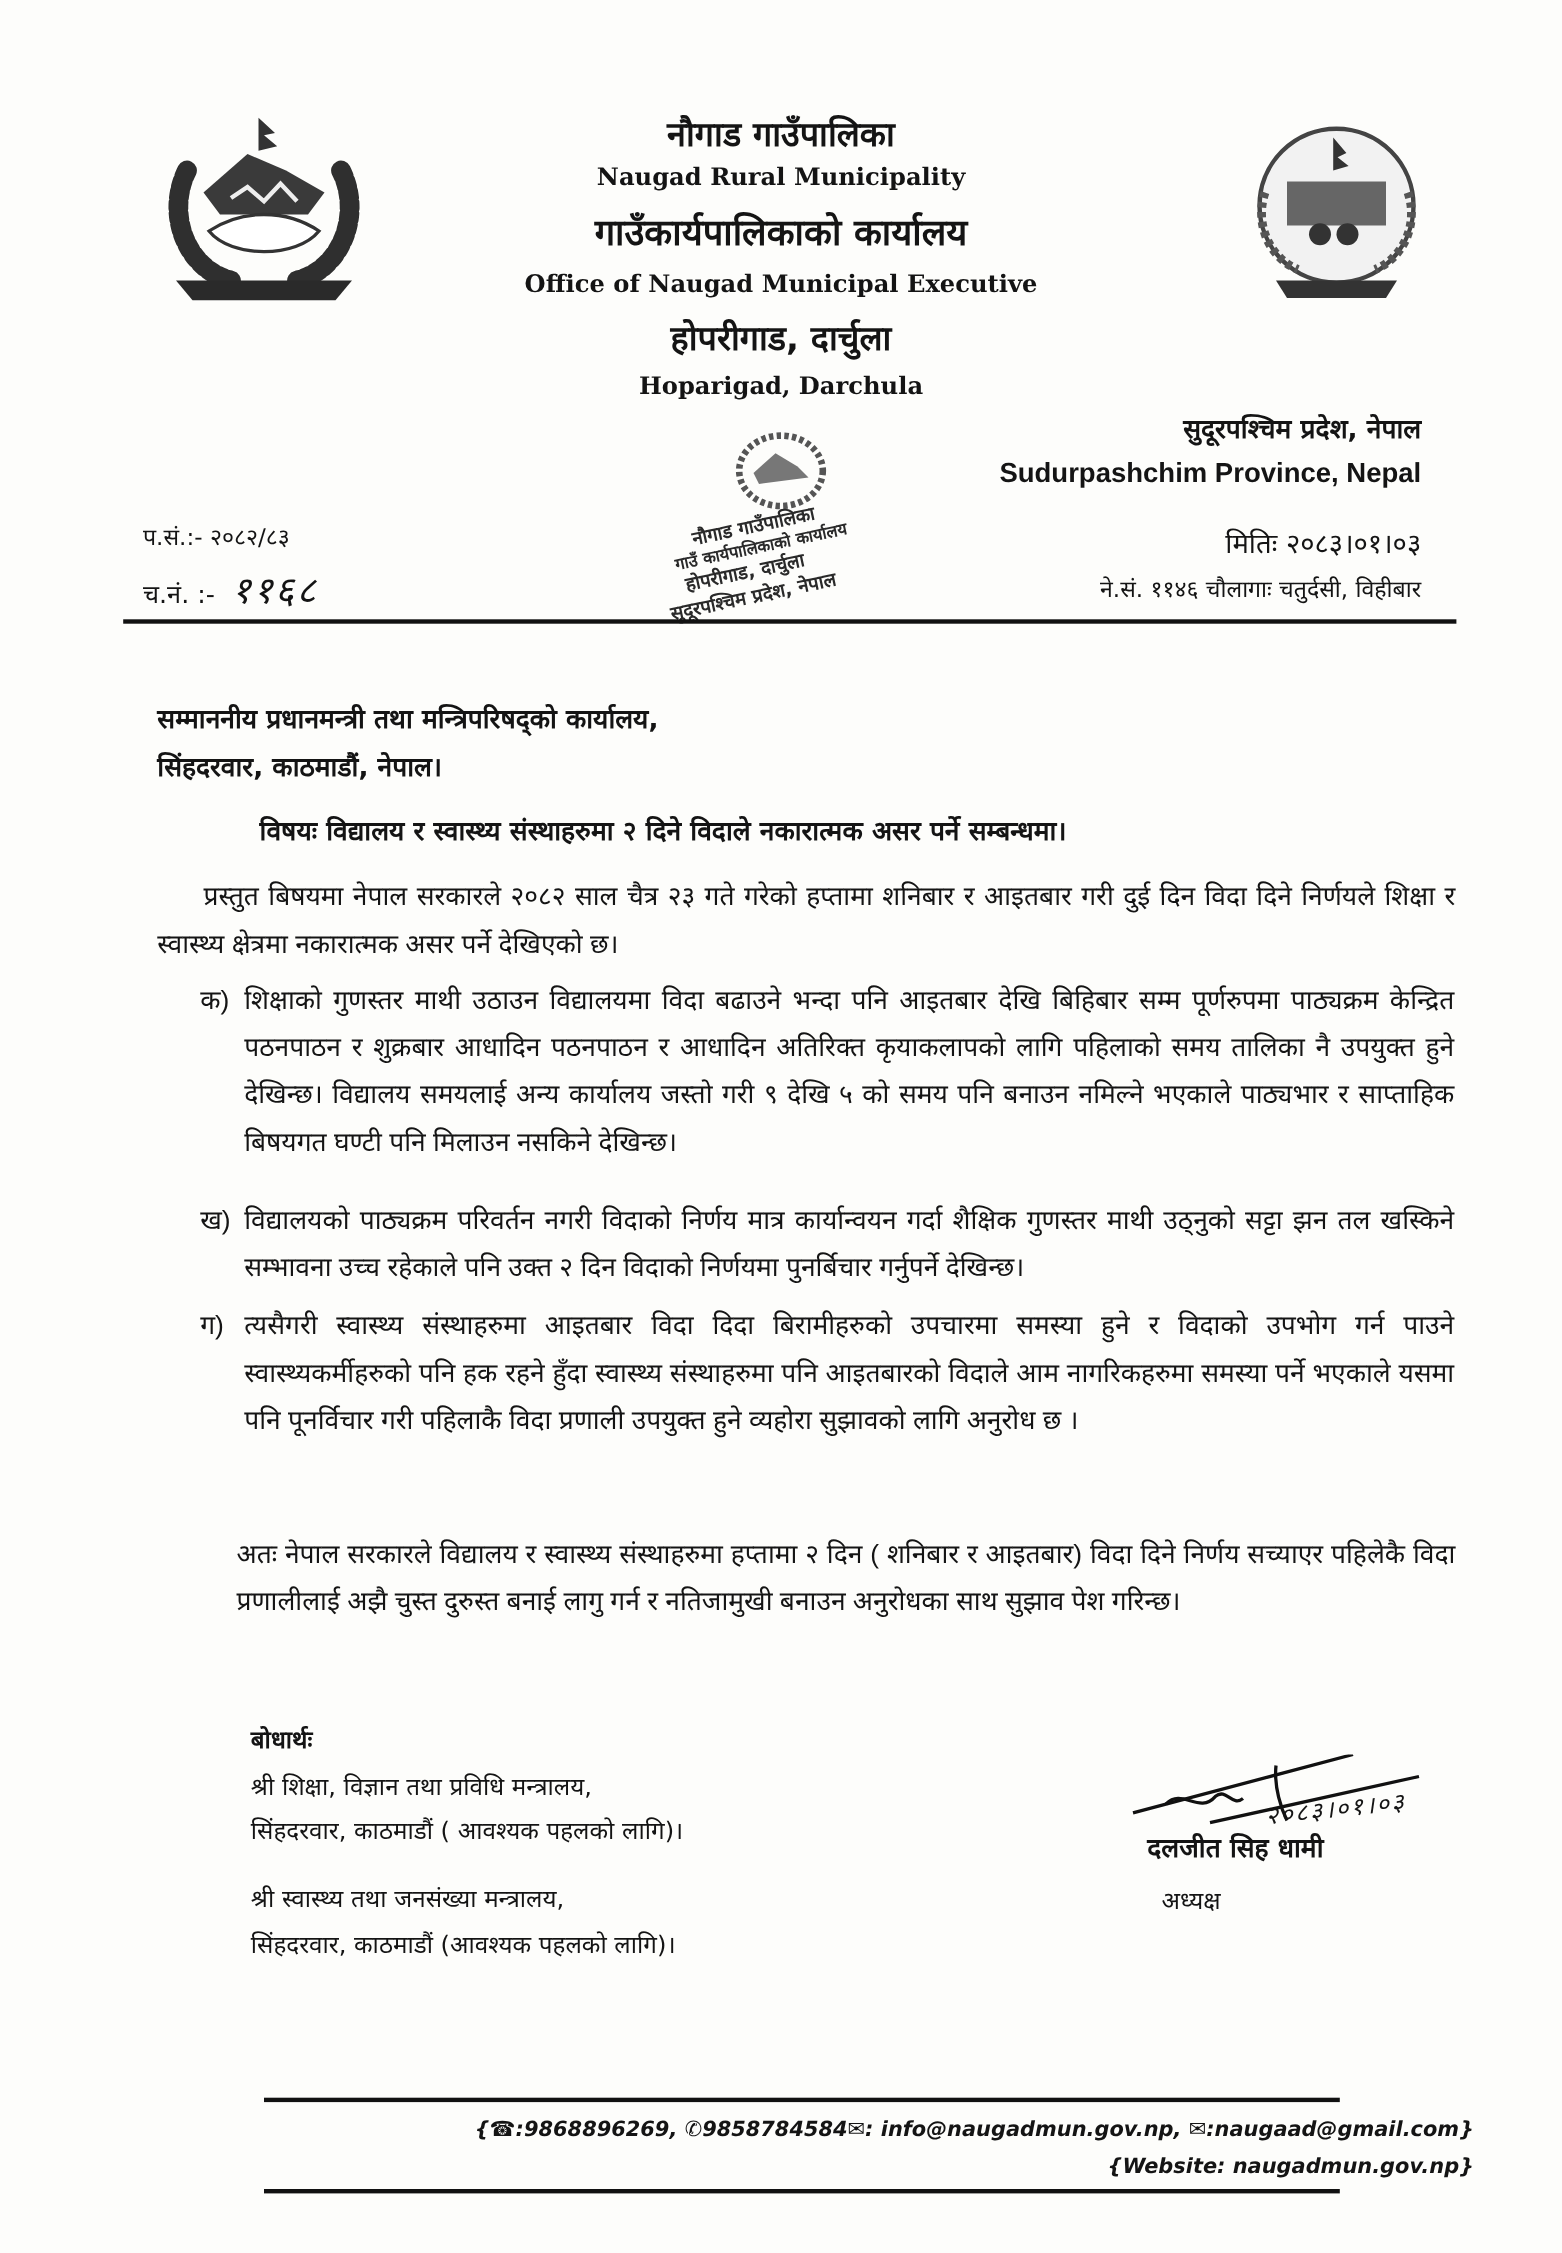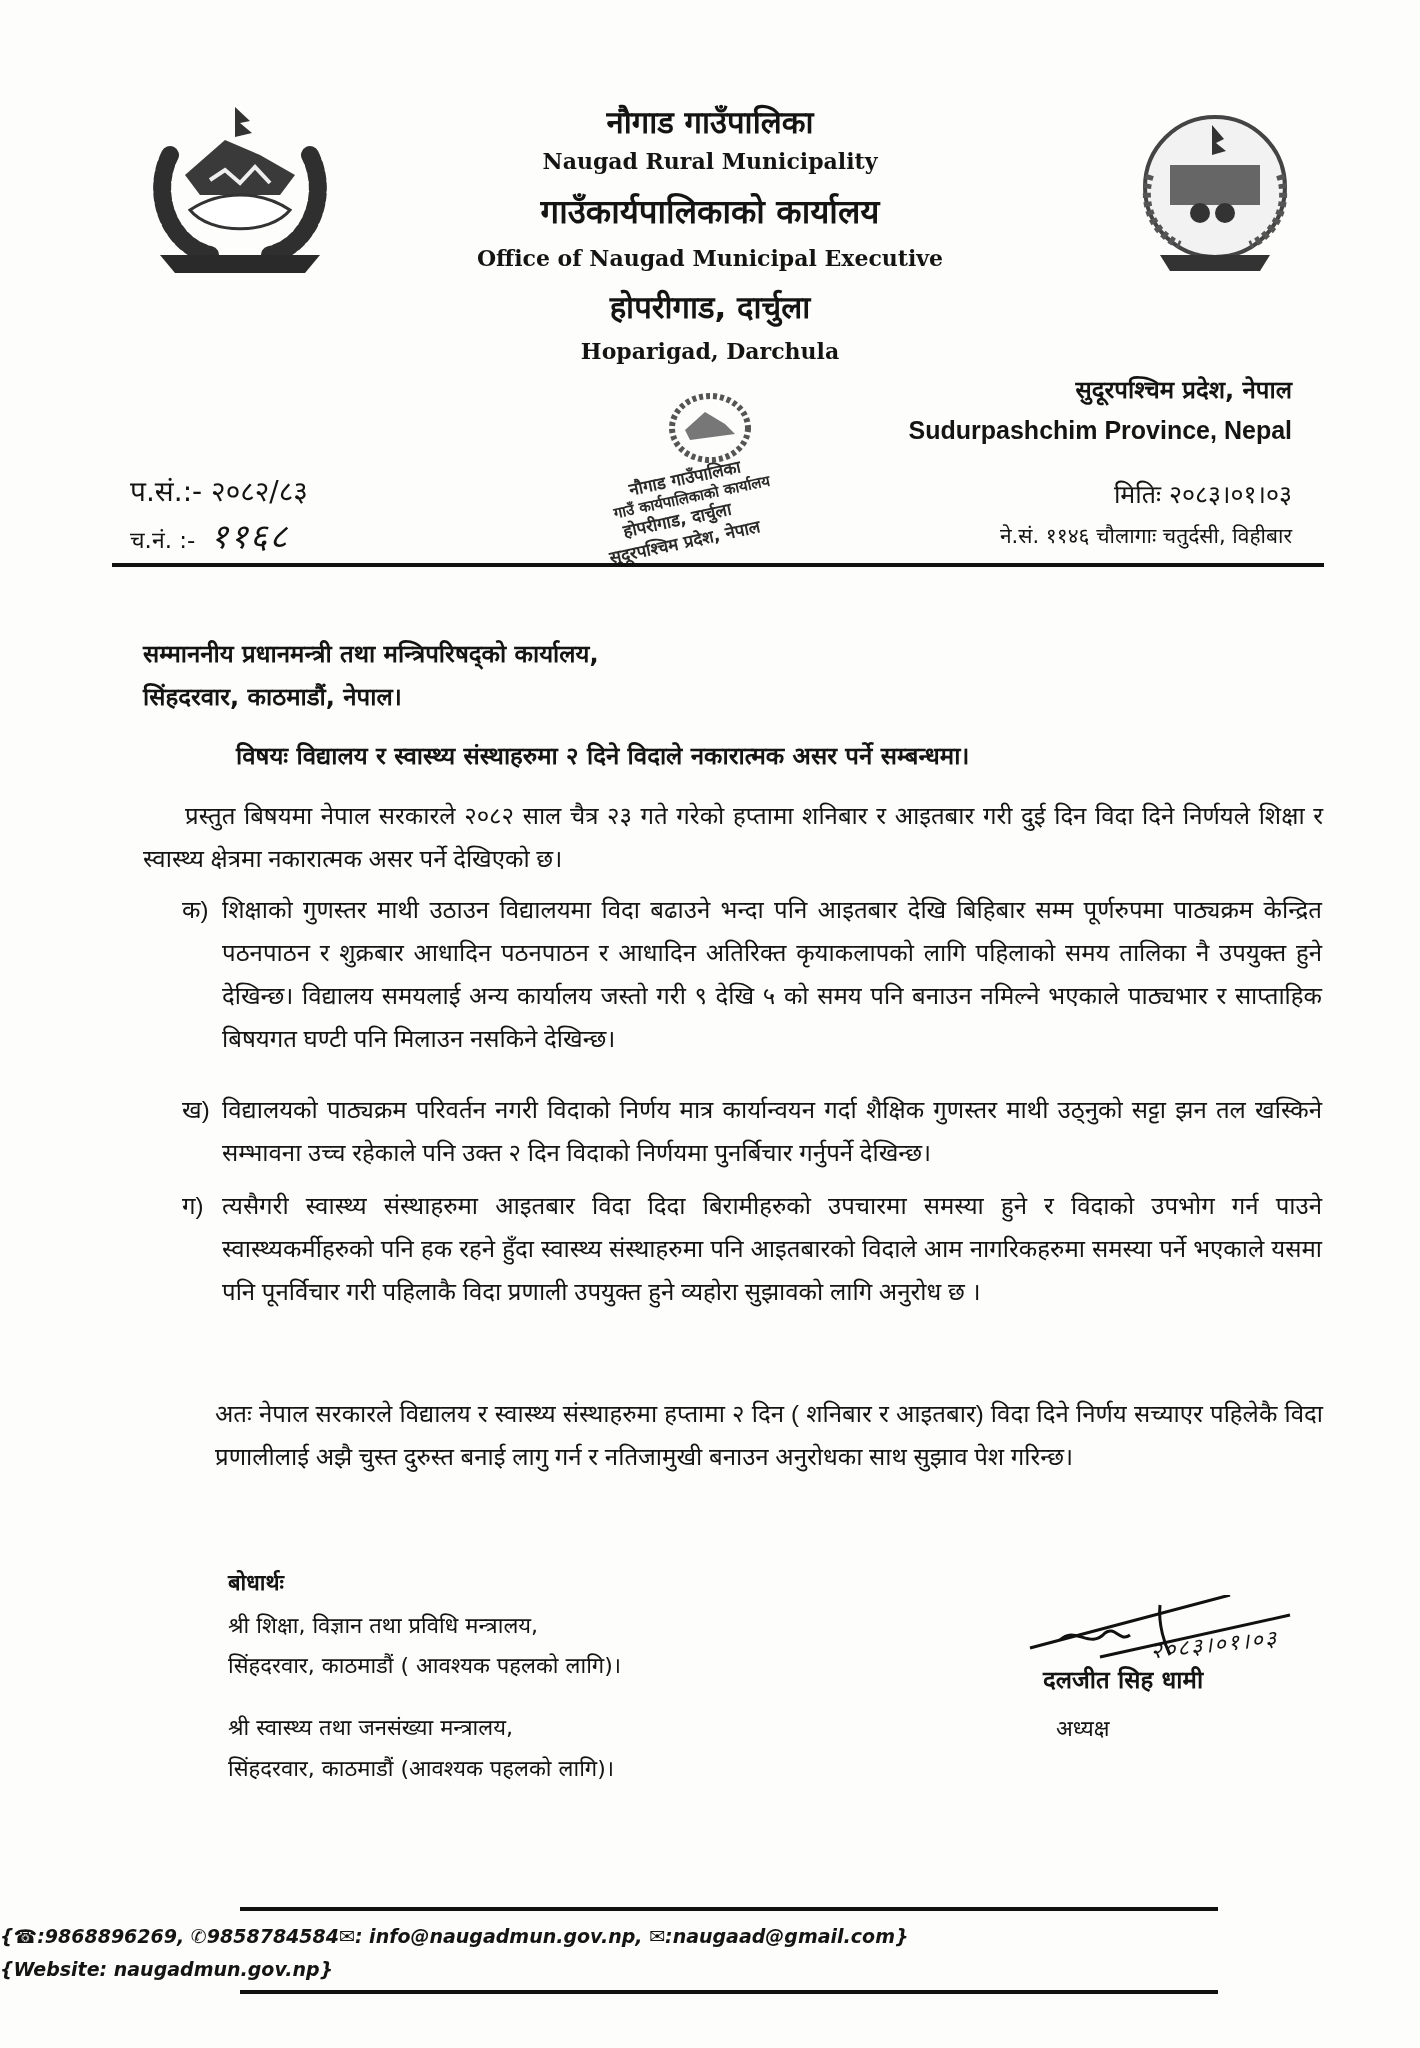--- a/index.html
+++ b/index.html
@@ -13,21 +13,21 @@
   .hdr-en { font-family:"DejaVu Serif","Liberation Serif",serif; font-size:22px; }
   .rule { position:absolute; background:#111; }
   .txt { font-size:22px; line-height:1; white-space:nowrap; }
   .para { font-family:"Liberation Sans","DejaVu Sans",sans-serif; font-size:24px; line-height:43px; text-align:justify; }
   .item { position:absolute; left:182px; width:1140px; }
   .item .lbl { position:absolute; left:0; top:0; }
   .item .body { margin-left:40px; }
   .logo { position:absolute; }
   .stamp-text { font-size:17px; font-weight:bold; color:#2a2a2a; white-space:nowrap; position:absolute; }
   .hand { font-family:"DejaVu Serif",serif; font-style:italic; font-size:34px; letter-spacing:2px; }
-  .footer { font-family:"DejaVu Sans",sans-serif; font-style:italic; font-size:19px; font-weight:bold; text-align:left; left:0; width:1340px; }
+  .footer { font-family:"DejaVu Sans",sans-serif; font-style:italic; font-size:19px; font-weight:bold; text-align:right; left:0; width:1340px; }
 </style>
 </head>
 <body>
 
 <div class="logo" style="left:130px;top:95px;width:220px;height:190px;">
   <svg width="220" height="190" viewBox="0 0 220 190">
     <polygon points="105,12 105,42 122,38 110,28 120,26" fill="#333"></polygon>
     <path d="M40,60 C20,100 40,150 80,160 M180,60 C200,100 180,150 140,160" stroke="#2f2f2f" stroke-width="18" fill="none" stroke-linecap="round" stroke-dasharray="6 4"></path>
     <path d="M55,80 L95,45 L130,60 L165,80 L150,100 L70,100 Z" fill="#3a3a3a"></path>
     <path d="M80,85 L95,75 L110,88 L125,72 L140,88" stroke="#eee" stroke-width="4" fill="none"></path>
@@ -51,21 +51,21 @@
 <div class="abs hdr hdr-ne" style="top:100px;">नौगाड गाउँपालिका</div>
 <div class="abs hdr hdr-en" style="top:148px;">Naugad Rural Municipality</div>
 <div class="abs hdr hdr-ne" style="top:188px;font-size:33px;">गाउँकार्यपालिकाको कार्यालय</div>
 <div class="abs hdr hdr-en" style="top:245px;">Office of Naugad Municipal Executive</div>
 <div class="abs hdr hdr-ne" style="top:285px;">होपरीगाड, दार्चुला</div>
 <div class="abs hdr hdr-en" style="top:338px;">Hoparigad, Darchula</div>
 
 <div class="abs txt" style="right:128px;top:378px;font-weight:bold;font-size:24px;">सुदूरपश्चिम प्रदेश,  नेपाल</div>
 <div class="abs txt" style="right:128px;top:418px;font-family:Liberation Sans, sans-serif;font-weight:bold;font-size:25px;">Sudurpashchim Province, Nepal</div>
 
-<div class="abs txt" style="left:130px;top:478px;font-size:28px;">प.सं.:- २०८२/८३</div>
+<div class="abs txt" style="left:130px;top:478px;font-size:21px;">प.सं.:- २०८२/८३</div>
 <div class="abs" style="left:130px;top:512px;white-space:nowrap;">
   <span class="txt" style="font-size:23px;">च.नं. :-</span>
   <span class="hand" style="margin-left:10px;">११६८</span>
 </div>
 
 <div class="abs" style="left:600px;top:390px;width:230px;height:170px;">
   <svg width="90" height="75" viewBox="0 0 90 75" style="position:absolute;left:65px;top:0;">
     <ellipse cx="45" cy="38" rx="38" ry="32" fill="none" stroke="#555" stroke-width="6" stroke-dasharray="4 3"></ellipse>
     <path d="M20,40 L40,22 L60,34 L70,44 L25,50 Z" fill="#777"></path>
   </svg>

